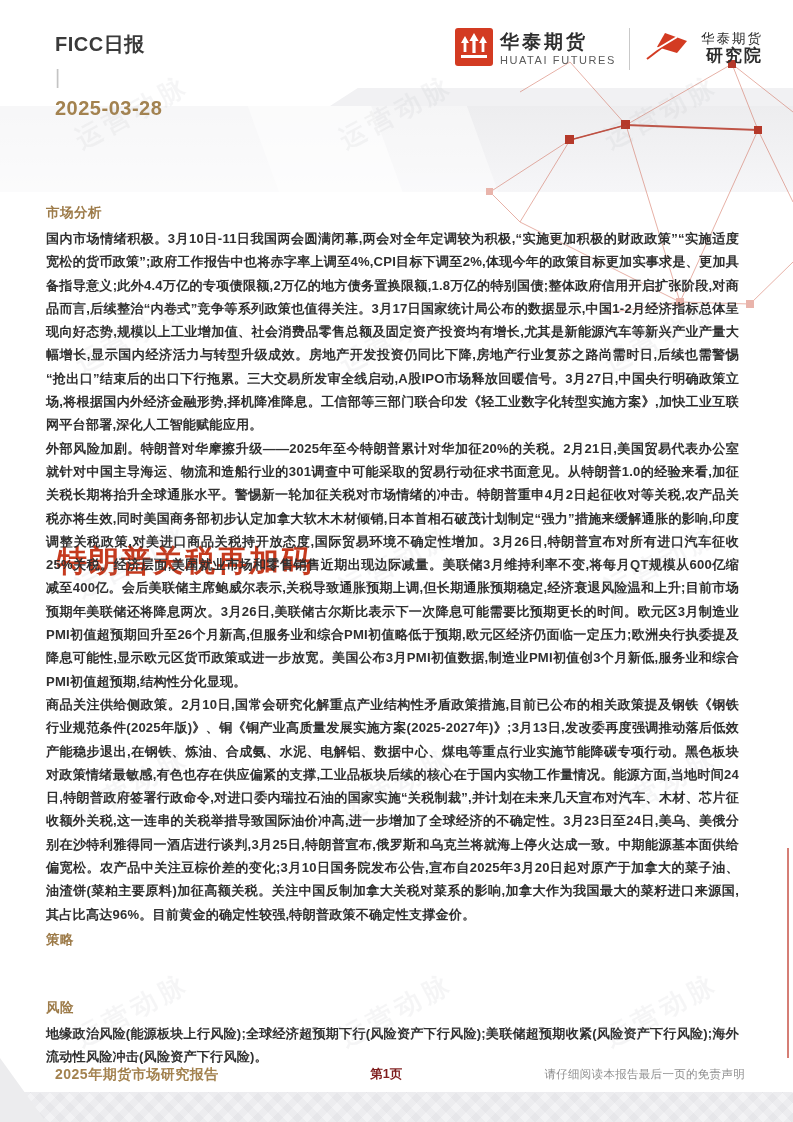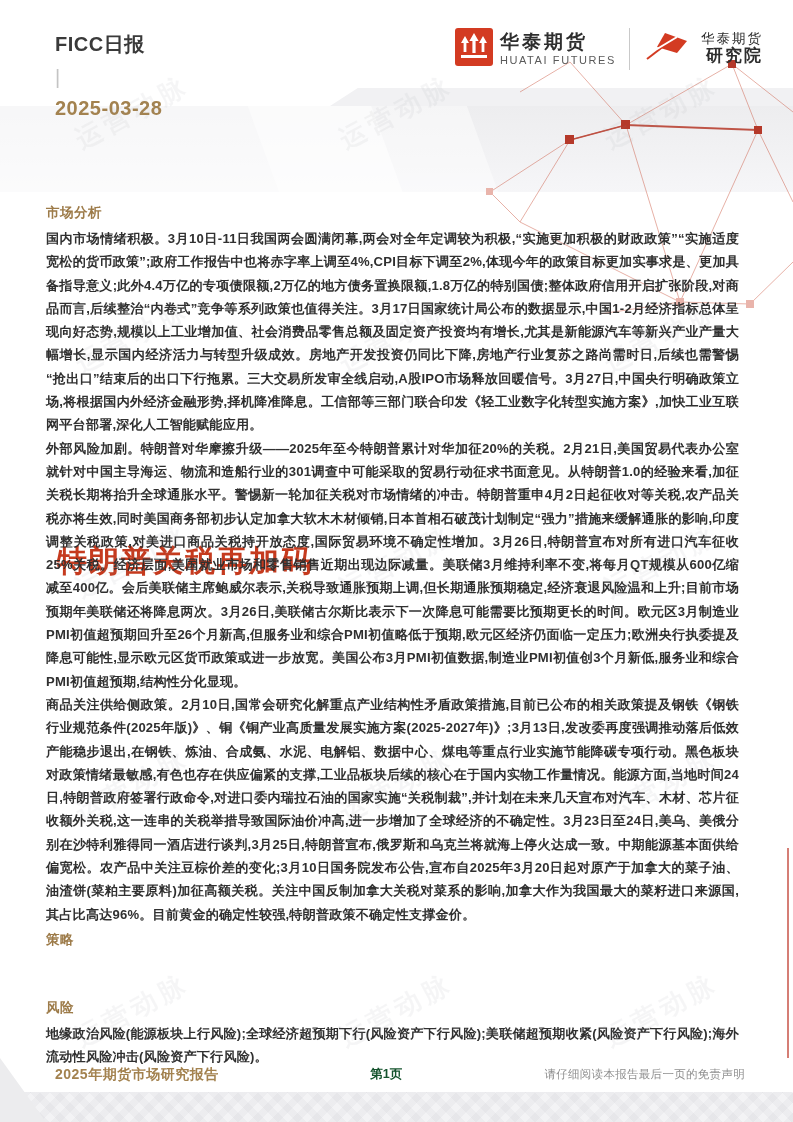--- a/index.html
+++ b/index.html
@@ -89,21 +89,21 @@
   
   .footer {
     position:absolute; left:55px; right:48px; top:1066px; height:20px; z-index:4;
   }
   .foot-left {
     position:absolute; left:0; top:0;
     font-size:14px; font-weight:bold; color:#a3824f; letter-spacing:.5px;
   }
   .foot-page {
     position:absolute; left:48%; transform:translateX(-50%); top:0;
-    font-size:12.5px; color:#14532d; font-weight:bold;
+    font-size:12.5px; color:#7f1d1d; font-weight:bold;
   }
   .foot-right {
     position:absolute; right:0; top:1px;
     font-size:11.5px; color:#8f8f8f; letter-spacing:.3px;
   }
 
   
   .bottom-band {
     position:absolute; left:0; right:0; bottom:0; height:30px; z-index:1;
     background:#f3f3f5;

